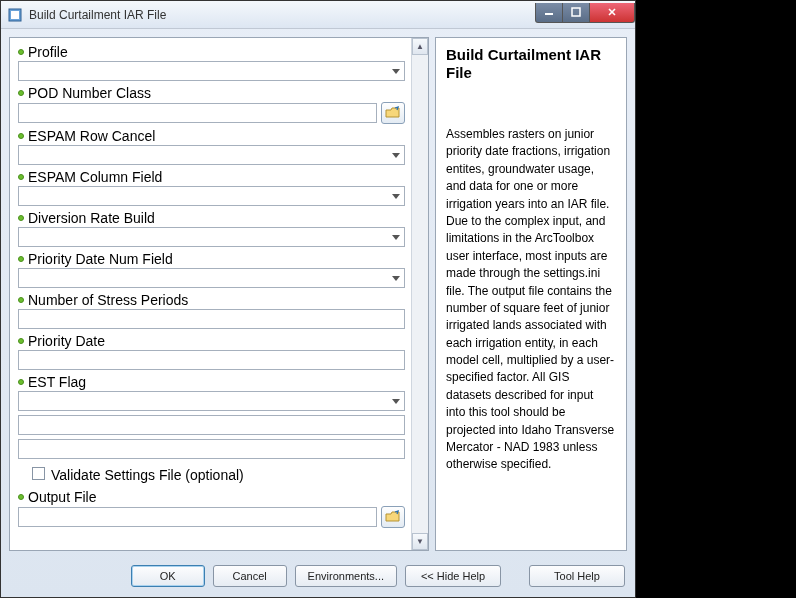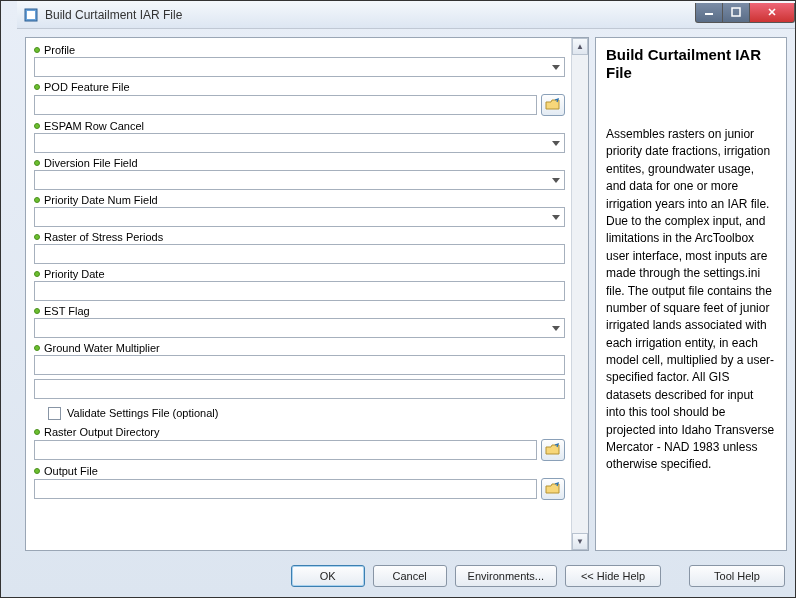--- a/index.html
+++ b/index.html
@@ -1,18 +1,18 @@
 <!DOCTYPE html>
 <html><head>
 <meta charset="utf-8">
 <style>
   * { box-sizing: border-box; margin: 0; padding: 0; }
   body { font-family: Tahoma, Arial, sans-serif; font-size: 11px; background: #000; width: 796px; height: 598px; overflow: hidden; }
 
-  .window { width: 796px; height: 598px; background: linear-gradient(#e8eef7, #dce5f0); border: 1px solid #333; display: flex; flex-direction: column; padding-left: 16px; }
+  .window { width: 636px; height: 598px; background: linear-gradient(#e8eef7, #dce5f0); border: 1px solid #333; display: flex; flex-direction: column; }
 
   .titlebar { height: 28px; background: linear-gradient(#f4f8fc, #dde6f2); display: flex; align-items: center; padding: 0 0 0 6px; border-bottom: 1px solid #c0c8d4; }
   .titlebar-icon { width: 16px; height: 16px; margin-right: 6px; }
   .titlebar-text { flex: 1; font-size: 12px; color: #333; }
   .win-controls { display: flex; height: 20px; margin-top: -4px; }
   .win-btn { width: 28px; height: 20px; border: 1px solid #555; border-top: none; margin-left: -1px; display: flex; align-items: center; justify-content: center; font-size: 10px; color: #fff; }
   .win-min { background: linear-gradient(#7a8ca6,#5a6d87); border-bottom-left-radius: 3px; }
   .win-max { background: linear-gradient(#7a8ca6,#5a6d87); }
   .win-close { width: 46px; background: linear-gradient(#e67,#c33); border-bottom-right-radius: 3px; }
 
@@ -20,21 +20,21 @@
 
   .form-panel { flex: 1; background: #fff; border: 1px solid #9aa6b5; position: relative; display: flex; }
   .form-scroll { flex:1; overflow-y: auto; padding: 6px 6px 6px 8px; }
   .vscroll { width: 17px; background: #eef1f5; border-left: 1px solid #cfd6df; display:flex; flex-direction:column; }
   .vscroll-btn { height:17px; background: linear-gradient(#f6f9fc,#dfe6ef); border:1px solid #b8c2cf; display:flex; align-items:center; justify-content:center; font-size:8px; color:#556; }
   .vscroll-track { flex:1; }
 
   .field { margin-bottom: 4px; }
   .field-label-row { display:flex; align-items:center; gap:4px; margin-bottom:1px; }
   .bullet { width:6px; height:6px; border-radius:50%; background:#6cbf2f; border:1px solid #4a8f1d; display:inline-block; flex-shrink:0; }
-  .field-label { font-size:11px; color:#000; }
+  .field-label { font-size:14px; color:#000; }
   .field-input-row { display:flex; align-items:center; gap:4px; padding-left:0; }
   .text-input { flex:1; height:20px; border:1px solid #a6b0bd; background:#fff; padding:0 4px; font-size:11px; }
   .dropdown { flex:1; height:20px; border:1px solid #a6b0bd; background:#fff; position:relative; }
   .dropdown::after { content:""; position:absolute; right:4px; top:7px; width:0; height:0; border-left:4px solid transparent; border-right:4px solid transparent; border-top:5px solid #555; }
   .browse-btn { width:24px; height:22px; border:1px solid #8aa0b8; border-radius:3px; background:linear-gradient(#fefefe,#e3ebf3); display:flex; align-items:center; justify-content:center; flex-shrink:0; }
   .browse-btn svg { width:16px; height:14px; }
 
   .checkbox-row { display:flex; align-items:flex-start; gap:6px; padding:4px 0 6px 14px; }
   .cb { width:13px; height:13px; border:1px solid #8895a5; background:#fff; }
 
@@ -93,21 +93,21 @@
               <span class="field-label">Profile</span>
             </div>
           <div class="field-input-row">
               <div class="dropdown"></div>
             </div>
         </div>
 
         <div class="field">
           <div class="field-label-row">
               <span class="bullet"></span>
-              <span class="field-label">POD Feature File</span>
+              <span class="field-label">POD Number Class</span>
             </div>
           <div class="field-input-row">
             <input class="text-input" value="" style="">
             <div class="browse-btn">
               <svg viewBox="0 0 16 14">
                   <path d="M1 4 h5 l1 -2 h7 v9 h-13 z" fill="#f7d77a" stroke="#b59334"></path>
                   <path d="M10 2 l3 -1 l-1 3" fill="none" stroke="#2a72b5" stroke-width="1.3"></path>
                 </svg>
             </div>
           </div>
@@ -116,45 +116,54 @@
         <div class="field">
           <div class="field-label-row">
               <span class="bullet"></span>
               <span class="field-label">ESPAM Row Cancel</span>
             </div>
           <div class="field-input-row">
               <div class="dropdown"></div>
             </div>
         </div>
 
-
-        <div class="field">
-          <div class="field-label-row">
-              <span class="bullet"></span>
-              <span class="field-label">Diversion File Field</span>
+        <div class="field">
+          <div class="field-label-row">
+              <span class="bullet"></span>
+              <span class="field-label">ESPAM Column Field</span>
+            </div>
+          <div class="field-input-row">
+              <div class="dropdown"></div>
+            </div>
+        </div>
+
+        <div class="field">
+          <div class="field-label-row">
+              <span class="bullet"></span>
+              <span class="field-label">Diversion Rate Build</span>
             </div>
           <div class="field-input-row">
               <div class="dropdown"></div>
             </div>
         </div>
 
         <div class="field">
           <div class="field-label-row">
               <span class="bullet"></span>
               <span class="field-label">Priority Date Num Field</span>
             </div>
           <div class="field-input-row">
               <div class="dropdown"></div>
             </div>
         </div>
 
         <div class="field">
           <div class="field-label-row">
               <span class="bullet"></span>
-              <span class="field-label">Raster of Stress Periods</span>
+              <span class="field-label">Number of Stress Periods</span>
             </div>
           <div class="field-input-row">
               <input class="text-input" value="" style="">
             </div>
         </div>
 
         <div class="field">
           <div class="field-label-row">
               <span class="bullet"></span>
               <span class="field-label">Priority Date</span>
@@ -168,55 +177,36 @@
           <div class="field-label-row">
               <span class="bullet"></span>
               <span class="field-label">EST Flag</span>
             </div>
           <div class="field-input-row">
               <div class="dropdown"></div>
             </div>
         </div>
 
         <div class="field">
-          <div class="field-label-row">
-              <span class="bullet"></span>
-              <span class="field-label">Ground Water Multiplier</span>
-            </div>
           <div class="field-input-row">
               <input class="text-input" value="" style="">
             </div>
         </div>
 
         <div class="field">
           <div class="field-input-row">
               <input class="text-input" value="" style="">
             </div>
         </div>
 
         <div class="checkbox-row">
           <div class="cb"></div>
           <span class="field-label">Validate Settings File (optional)</span>
         </div>
 
-        <div class="field">
-          <div class="field-label-row">
-              <span class="bullet"></span>
-              <span class="field-label">Raster Output Directory</span>
-            </div>
-          <div class="field-input-row">
-            <input class="text-input" value="" style="">
-            <div class="browse-btn">
-              <svg viewBox="0 0 16 14">
-                  <path d="M1 4 h5 l1 -2 h7 v9 h-13 z" fill="#f7d77a" stroke="#b59334"></path>
-                  <path d="M10 2 l3 -1 l-1 3" fill="none" stroke="#2a72b5" stroke-width="1.3"></path>
-                </svg>
-            </div>
-          </div>
-        </div>
 
         <div class="field">
           <div class="field-label-row">
               <span class="bullet"></span>
               <span class="field-label">Output File</span>
             </div>
           <div class="field-input-row">
             <input class="text-input" value="" style="">
             <div class="browse-btn">
               <svg viewBox="0 0 16 14">

